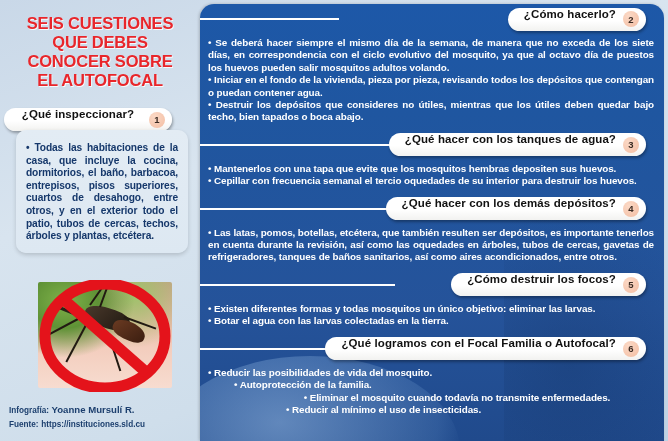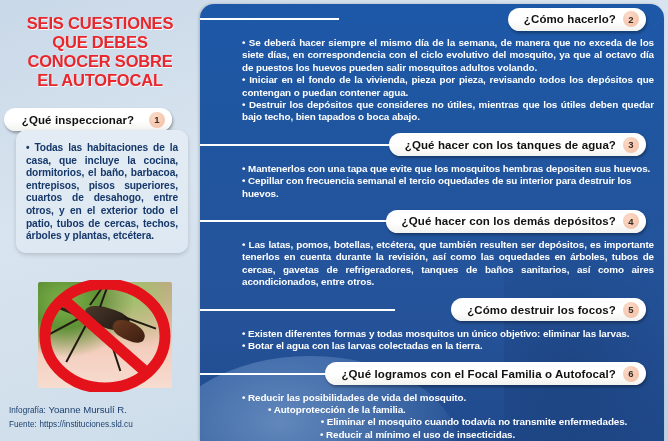--- a/index.html
+++ b/index.html
@@ -33,21 +33,21 @@
     font-weight: bold;
     font-size: 16.5px;
     line-height: 19px;
     letter-spacing: -0.2px;
     text-shadow: 0.8px 0.8px 0 rgba(255,255,255,0.85);
   }
 
   .q-pill {
     position: relative;
     display: flex;
-    align-items: center;
+    align-items: flex-start;
     justify-content: center;
     background: linear-gradient(to bottom, #ffffff 0%, #ffffff 55%, #f2f2f0 100%);
     border-radius: 14px;
     height: 23px;
     box-shadow: 1px 2px 3px rgba(0,0,0,0.33);
     font-weight: bold;
     color: #111;
     white-space: nowrap;
   }
   .q-pill .q-label { font-size: 11.5px; letter-spacing: 0.1px; }
@@ -141,21 +141,21 @@
     left: 0; top: 0;
     width: 150px; height: 112px;
   }
 
   .credits {
     position: absolute;
     left: 9px; bottom: 10px;
     color: #1c3f6e;
     font-size: 9.6px;
     line-height: 13px;
-    font-weight: normal;
+    font-weight: bold;
   }
   .credits .sc { font-size: 8.2px; }
 
   
   .blue-panel {
     position: absolute;
     left: 200px; top: 4px;
     width: 464px; height: 437px;
     background: linear-gradient(to bottom, #1d58a8 0%, #1f56a0 25%, #25539a 70%, #204a8c 100%);
     border-radius: 14px 14px 0 0;
@@ -208,21 +208,21 @@
   .sec-head { padding-right: 18px; }
 
   .sec-body {
     padding: 3px 10px 6px 8px;
     color: #ffffff;
     font-size: 9.9px;
     line-height: 12.4px;
     font-weight: bold;
     letter-spacing: -0.1px;
   }
-  .sec-body .li { text-align: justify; margin-left: 34px; }
+  .sec-body .li { text-align: justify; }
   .sec-body .li.nojust { text-align: left; }
   .sec-body .li.ind1 { padding-left: 26px; }
   .sec-body .li.ind2 { padding-left: 52px; text-align: center; }
   .sec-body .li.ind3 { padding-left: 78px; }
 </style>
 </head>
 <body>
 
 <div id="infographic">
 

